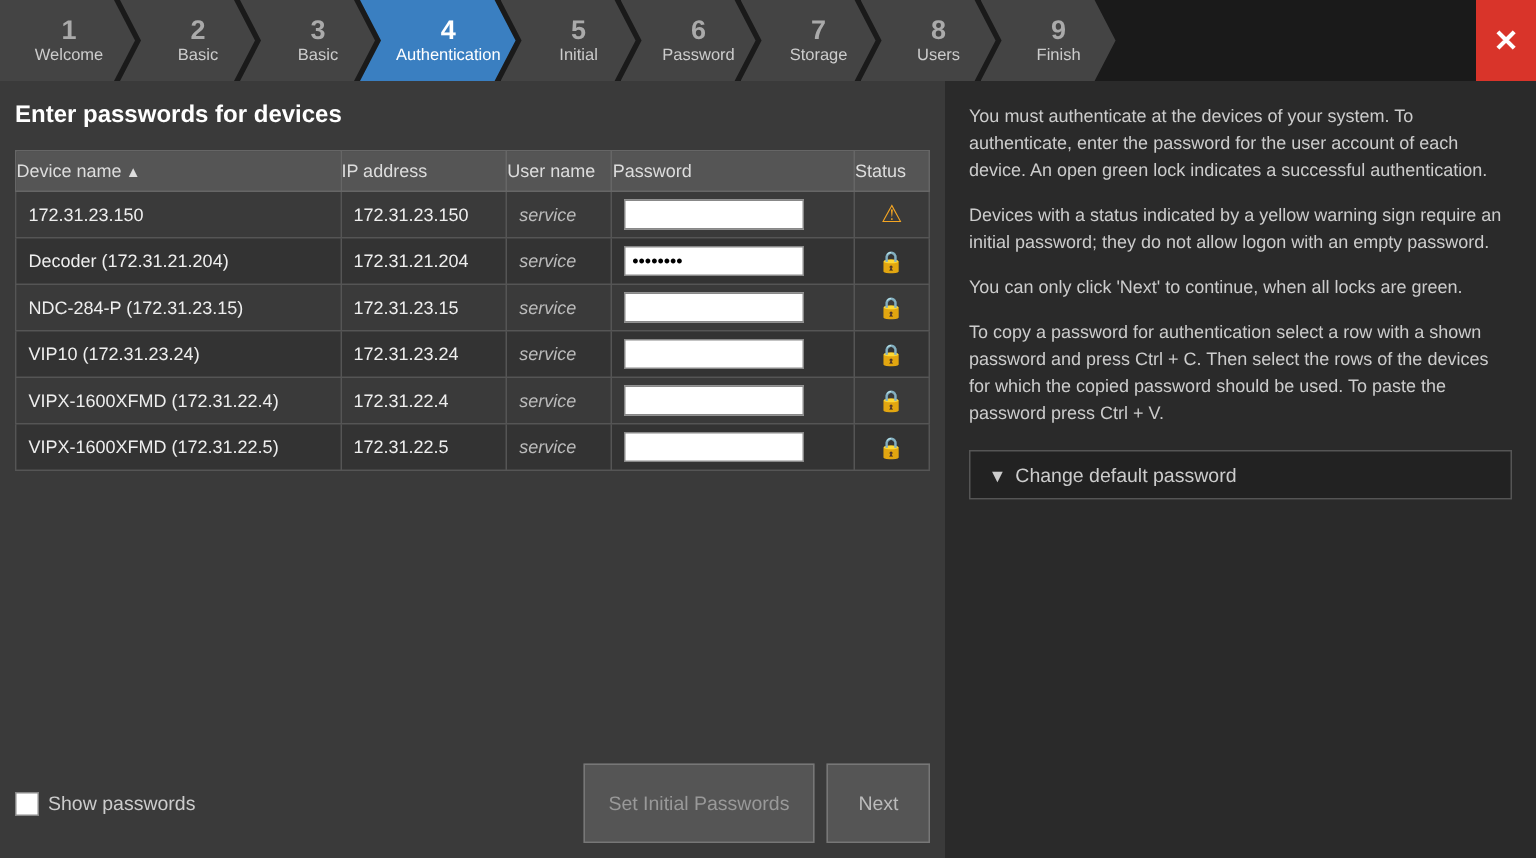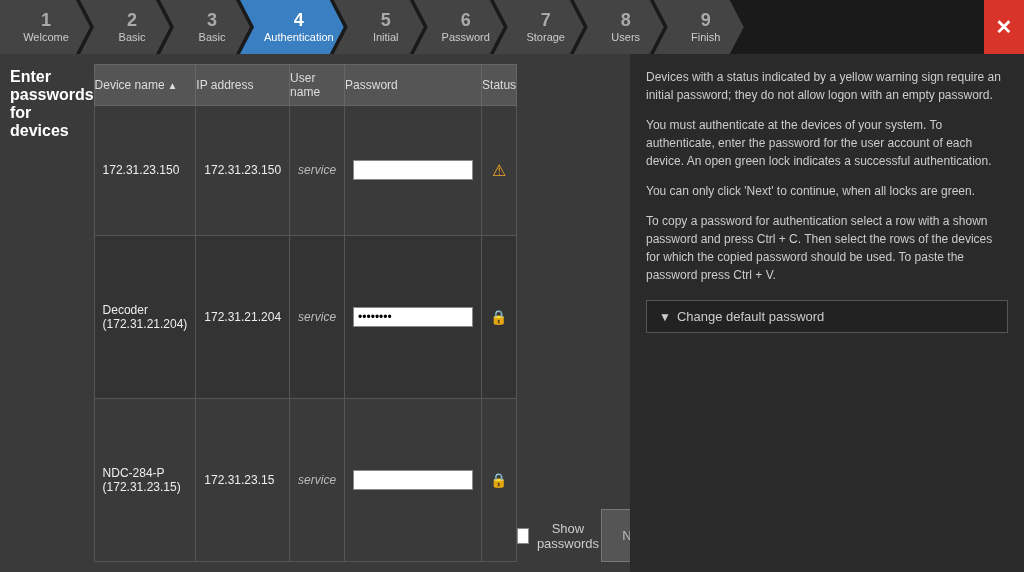--- a/index.html
+++ b/index.html
@@ -83,21 +83,21 @@
     .main-content {
       display: flex;
       height: calc(572px - 54px);
     }
 
     
     .left-panel {
       width: 630px;
       background: #3a3a3a;
       display: flex;
-      flex-direction: row;
+      flex-direction: column;
       padding: 10px;
     }
     .panel-title {
       font-size: 16px;
       font-weight: bold;
       color: #fff;
       margin-bottom: 10px;
       padding: 4px 0;
     }
 
@@ -299,37 +299,59 @@
             <td><input type="password" class="password-input" value="password" style=""></td>
             <td class="status-cell"><span style="color:#cc0000;font-size:14px;">🔒</span></td>
           </tr>
           <tr>
             <td>NDC-284-P (172.31.23.15)</td>
             <td>172.31.23.15</td>
             <td class="username">service</td>
             <td><input type="password" class="password-input" style=""></td>
             <td class="status-cell"><span style="color:#cc0000;font-size:14px;">🔒</span></td>
           </tr>
+          <tr>
+            <td>VIP10 (172.31.23.24)</td>
+            <td>172.31.23.24</td>
+            <td class="username">service</td>
+            <td><input type="password" class="password-input" style=""></td>
+            <td class="status-cell"><span style="color:#cc0000;font-size:14px;">🔒</span></td>
+          </tr>
+          <tr>
+            <td>VIPX-1600XFMD (172.31.22.4)</td>
+            <td>172.31.22.4</td>
+            <td class="username">service</td>
+            <td><input type="password" class="password-input" style=""></td>
+            <td class="status-cell"><span style="color:#cc0000;font-size:14px;">🔒</span></td>
+          </tr>
+          <tr>
+            <td>VIPX-1600XFMD (172.31.22.5)</td>
+            <td>172.31.22.5</td>
+            <td class="username">service</td>
+            <td><input type="password" class="password-input" style=""></td>
+            <td class="status-cell"><span style="color:#cc0000;font-size:14px;">🔒</span></td>
+          </tr>
         </tbody>
     </table>
 
     <div class="bottom-bar">
       <div class="show-passwords-area">
         <div class="checkbox"></div>
         <span class="show-passwords-label">Show passwords</span>
       </div>
       <div class="bottom-right-btns">
+        <button class="btn-set-initial">Set Initial Passwords</button>
         <button class="btn-next">Next</button>
       </div>
     </div>
   </div>
 
   <div class="right-panel">
+    <p class="help-text">You must authenticate at the devices of your system. To authenticate, enter the password for the user account of each device. An open green lock indicates a successful authentication.</p>
     <p class="help-text">Devices with a status indicated by a yellow warning sign require an initial password; they do not allow logon with an empty password.</p>
-    <p class="help-text">You must authenticate at the devices of your system. To authenticate, enter the password for the user account of each device. An open green lock indicates a successful authentication.</p>
     <p class="help-text">You can only click 'Next' to continue, when all locks are green.</p>
     <p class="help-text">To copy a password for authentication select a row with a shown password and press Ctrl + C. Then select the rows of the devices for which the copied password should be used. To paste the password press Ctrl + V.</p>
     <button class="change-password-btn">
       <span class="chevron">▼</span>
       <span>Change default password</span>
     </button>
   </div>
 
 </div>
 

